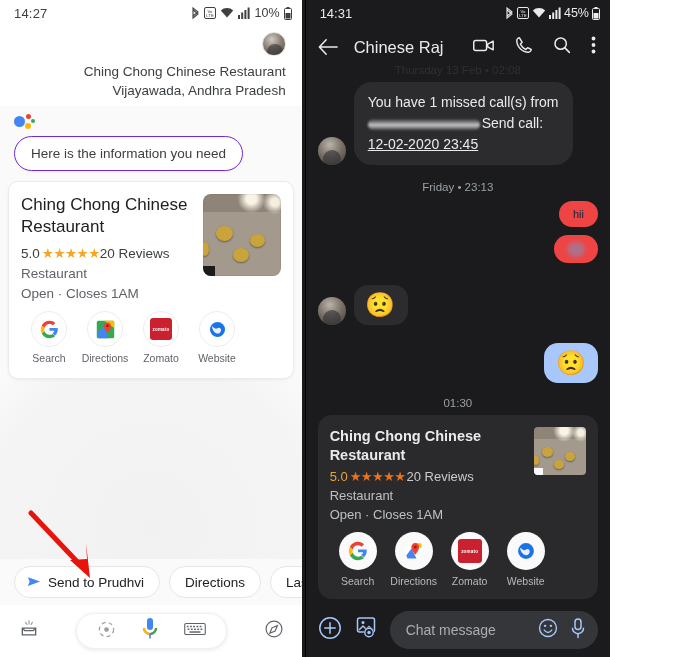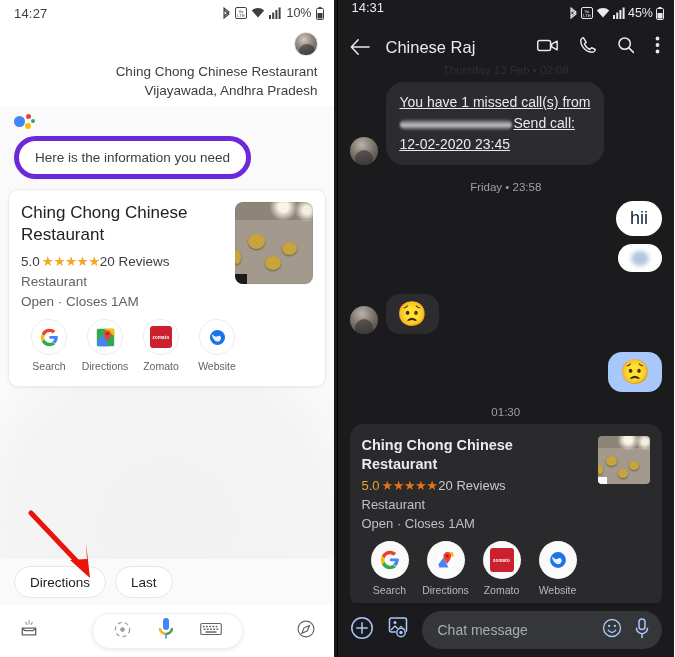--- a/index.html
+++ b/index.html
@@ -2,21 +2,21 @@
 <html><head>
 <meta charset="utf-8">
 <style>
   * { box-sizing: border-box; margin: 0; padding: 0; }
   html, body {
     width: 675px; height: 657px;
     background: #ffffff;
     font-family: "Liberation Sans", sans-serif;
     overflow: hidden;
   }
-  .stage { position: relative; width: 674px; height: 657px; display: flex; }
+  .stage { position: relative; width: 610px; height: 657px; display: flex; }
 
   
   .panel-left {
     position: relative;
     width: 337px; height: 657px;
     background: #fafafa;
     border-right: 3px solid #1a1a1a;
     overflow: hidden;
   }
   .glow {
@@ -54,21 +54,21 @@
   .assistant-block { position:relative; z-index:2; padding: 8px 14px 0; }
   .gicon-dots { width:22px; height:18px; position:relative; margin-bottom:4px; }
   .gd { position:absolute; border-radius:50%; }
   .gd.blue { width:11px; height:11px; background:#4285f4; left:0; top:2px; }
   .gd.red { width:5px; height:5px; background:#ea4335; left:12px; top:0px; }
   .gd.yellow { width:6px; height:6px; background:#fbbc05; left:11px; top:9px; }
   .gd.green { width:4px; height:4px; background:#34a853; left:17px; top:5px; }
 
   .reply-bubble {
     display:inline-block;
-    border:5px solid #6d28d9; border-radius:22px;
+    border:1px solid #6d28d9; border-radius:22px;
     padding: 9px 16px; font-size:13.5px; color:#3c4043;
     background:#ffffff;
     box-shadow: 0 1px 2px rgba(0,0,0,0.04);
   }
 
   .place-card {
     position:relative; z-index:2;
     margin: 10px 8px 0; background:#ffffff;
     border:1px solid #ececec; border-radius:10px;
     box-shadow: 0 1px 3px rgba(0,0,0,0.06);
@@ -137,21 +137,21 @@
 
   .arrow-annot { position:absolute; left:28px; top:510px; z-index:9; pointer-events:none; }
 
   
   .panel-right {
     position:relative; width:338px; height:657px;
     background:#1b1b1d; overflow:hidden;
     border-left: 1px solid #000;
   }
   .statusbar-r {
-    height:26px; display:flex; justify-content:space-between;
+    height:26px; display:flex; align-items:center; justify-content:space-between;
     padding: 0 10px 0 14px; color:#e8eaed;
   }
   .st-time-r { font-size:13px; }
   .st-icons-r { display:flex; align-items:center; gap:3px; }
   .st-icons-r .pct { font-size:12.5px; }
 
   .appbar-r {
     height:42px; display:flex; align-items:center; gap:0; padding: 0 12px 0 12px;
     position:relative;
   }
@@ -173,36 +173,36 @@
     background: radial-gradient(circle at 42% 28%, #b9b3ab 0%, #7c7368 45%, #3d3933 100%);
     position:relative; overflow:hidden;
   }
   .ava-sm::after{
     content:""; position:absolute; left:5px; top:13px; width:18px; height:18px;
     border-radius:50%; background: rgba(45,45,50,0.6);
   }
 
   .bub-in {
     background:#2c2c2e; border-radius:18px; padding:10px 14px;
-    max-width:245px; color:#e8eaed; font-size:14px; line-height:21px;text-decoration:underline;
+    max-width:245px; color:#e8eaed; font-size:14px; line-height:21px;
   }
   .redact {
     display:inline-block; width:112px; height:11px; vertical-align:middle;
     border-radius:6px;
     background: linear-gradient(#3c3c3e, #9a9a9c 40%, #cfcfd1 55%, #8e8e90 75%, #4a4a4c);
     filter: blur(1px);
     margin-right:2px;
   }
   .u { text-decoration: underline; }
 
   .divider-date { text-align:center; font-size:11.5px; color:#9aa0a6; margin:16px 0 4px; }
 
   .bub-out {
-    background:#ffffff; color:#10243e; border-radius:18px;
-    padding: 7px 14px; font-size:18px; max-width:235px;
+    background:#ef4444; color:#10243e; border-radius:18px;
+    padding: 7px 14px; font-size:11px; max-width:235px;
   }
   .bub-out.blank { width:44px; height:28px; padding:0; border-radius:16px; position:relative; }
   .bub-out.blank::after {
     content:""; position:absolute; left:13px; top:7px; width:18px; height:15px;
     border-radius:50%; background: rgba(120,150,195,0.55); filter: blur(2px);
   }
   .bub-emoji-in {
     background:#2c2c2e; border-radius:14px; padding:8px 12px; font-size:24px; line-height:1;
   }
   .bub-emoji-out {
@@ -388,20 +388,28 @@
               <circle cx="12" cy="12" r="9.5" fill="#1a73e8"></circle>
               <path d="M5 8c2 1 3 3 5 3s3-2 5-1 2 4 0 6-5 1-7-1-3-5-3-7z" fill="#ffffff" opacity="0.9"></path>
             </svg>
           </div>
           <div class="act-label">Website</div>
         </div>
       </div>
     </div>
 
     <div class="chips-row">
+      <div class="chip send">
+        <span class="send-arrow">
+          <svg width="14" height="11" viewBox="0 0 16 12">
+              <path d="M1 1 L15 6 L1 11 L3 6 Z" fill="#4285f4"></path>
+            </svg>
+        </span>
+        <span>Send to Prudhvi</span>
+      </div>
       <div class="chip">
         <span>Directions</span>
       </div>
       <div class="chip">
         <span>Last</span>
       </div>
 
     </div>
 
     <div class="navbar-l">
@@ -544,21 +552,21 @@
 
       <div class="row-in">
         <div class="ava-sm"></div>
         <div class="bub-in">
           <span>You have 1 missed call(s) from</span><br>
           <span class="redact"></span><span>Send call:</span><br>
           <span class="u">12-02-2020 23:45</span>
         </div>
       </div>
 
-      <div class="divider-date">Friday • 23:58</div>
+      <div class="divider-date">Friday • 23:13</div>
 
       <div class="row-out">
         <div class="bub-out">hii</div>
       </div>
 
       <div class="row-out">
         <div class="bub-out blank"></div>
       </div>
 
       <div class="row-in" style="margin-top:22px;">

